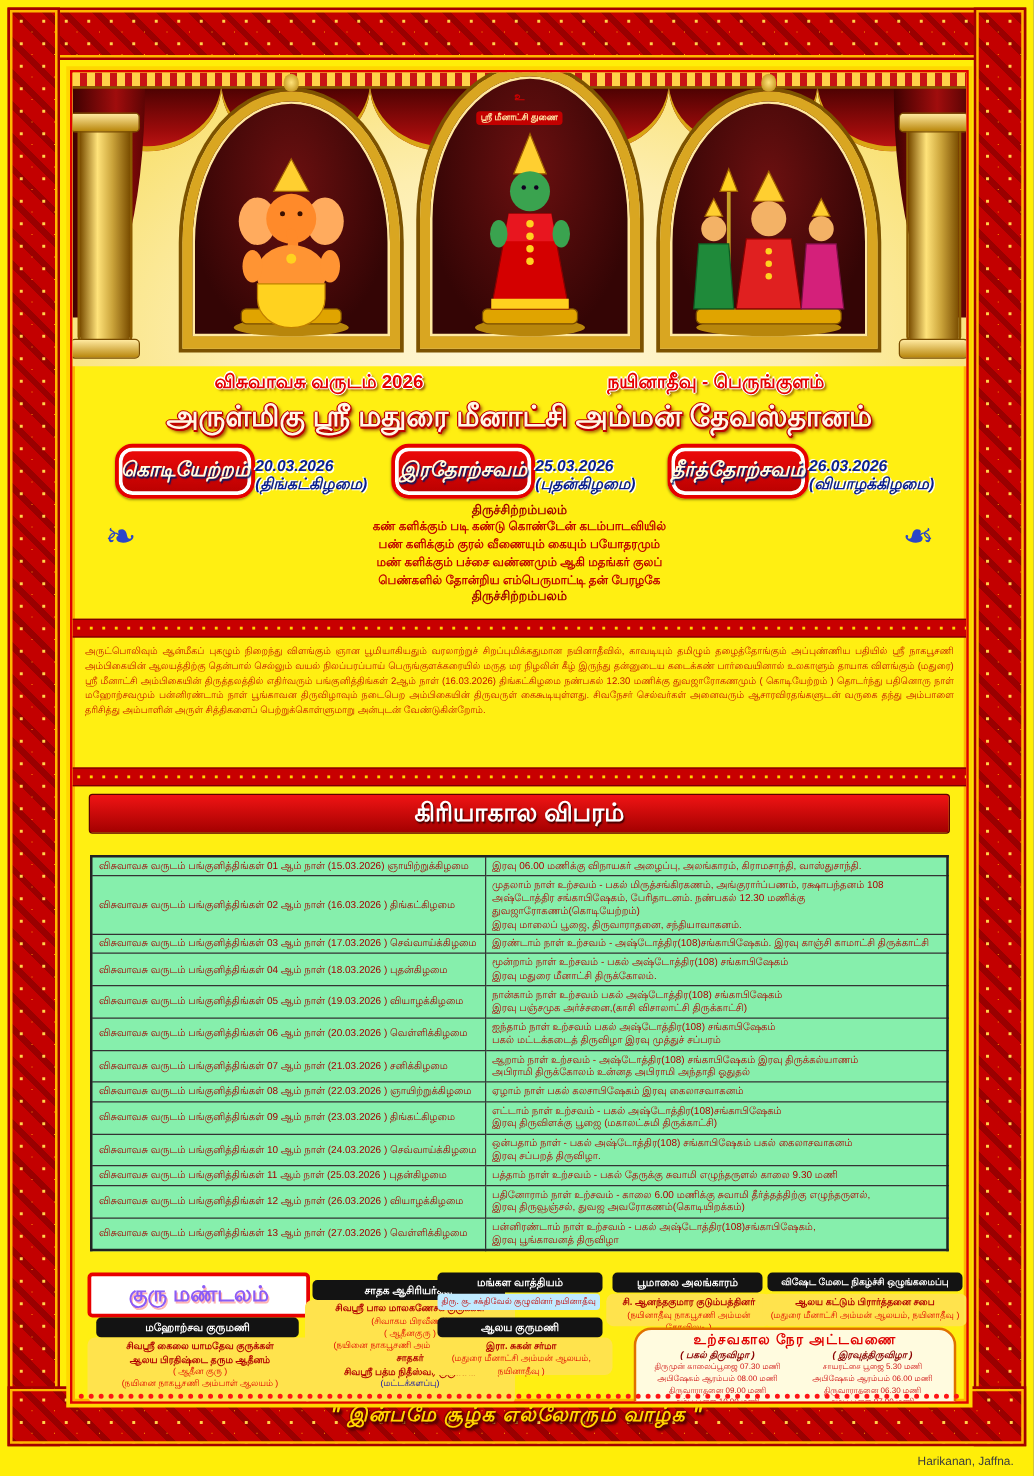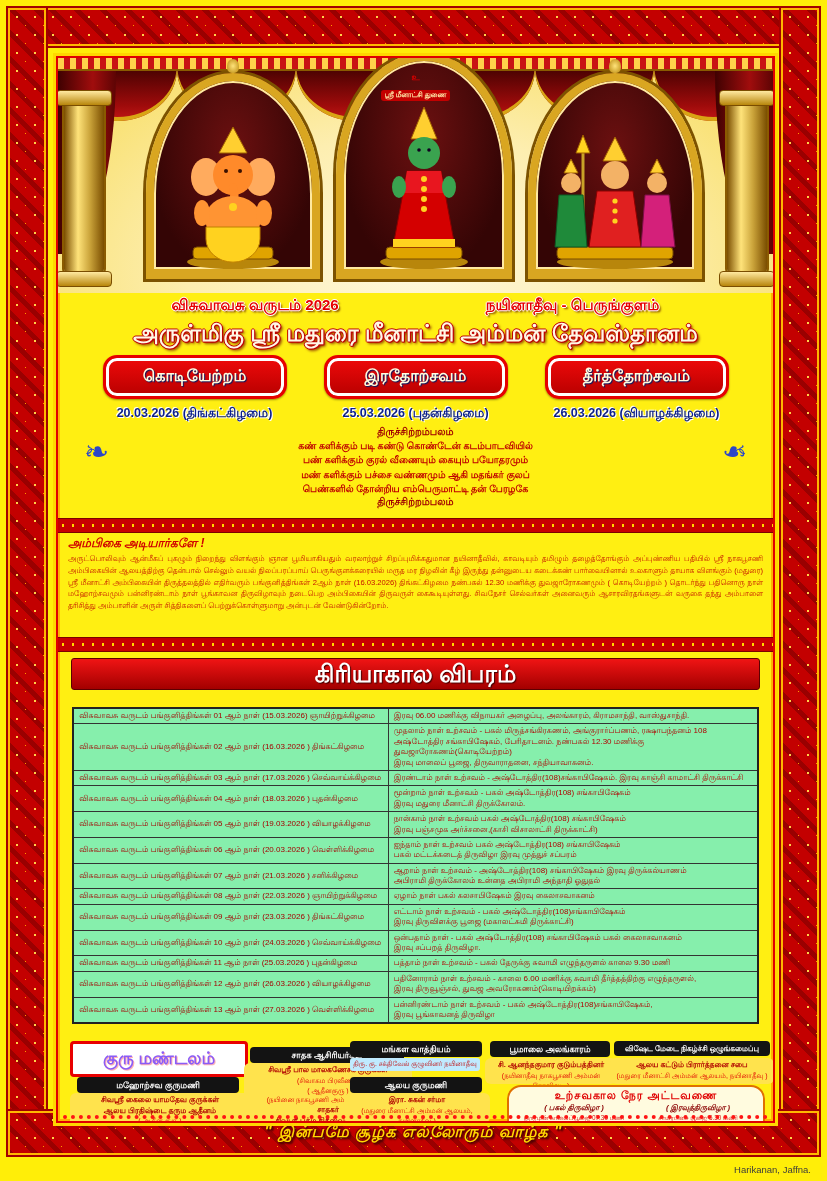--- a/index.html
+++ b/index.html
@@ -55,21 +55,21 @@
   .arch.a1{left:88px;width:158px;height:188px;}
   .arch.a2{left:278px;width:160px;height:208px;}
   .arch.a3{left:470px;width:158px;height:188px;}
   
   .year-row{display:flex;justify-content:space-around;padding:2px 40px 0;height:22px;align-items:center;}
   .year-txt{color:#e60000;font-weight:bold;font-size:15px;
             text-shadow:1px 0 #fff,-1px 0 #fff,0 1px #fff,0 -1px #fff,2px 2px 2px #7a3a00;}
   .main-title{text-align:center;font-size:23px;font-weight:bold;color:#fff8e6;height:32px;line-height:32px;
             text-shadow:1px 0 #c00000,-1px 0 #c00000,0 1px #c00000,0 -1px #c00000,1px 1px 0 #c00000,2px 2px 3px #6d0000;}
   .events-row{display:flex;justify-content:space-around;padding:6px 26px 2px;}
-  .event-col{width:205px;display:flex;flex-direction:column;align-items:center;}
+  .event-col{width:205px;display:flex;flex-direction:row;align-items:center;font-style:italic;}
   .event-btn{width:178px;height:38px;display:flex;align-items:center;justify-content:center;
              background:linear-gradient(#ef0a0a,#b80000);border:3px solid #e60000;border-radius:14px;
              box-shadow:inset 0 0 0 3px #ffffff, 0 1px 2px rgba(0,0,0,.4);}
   .event-btn span{color:#fffce0;font-weight:bold;font-size:16px;text-shadow:1px 1px 1px #001a66;}
   .event-date{margin-top:7px;color:#0b1f8f;font-weight:bold;font-size:12.5px;
               text-shadow:1px 1px 0 #fff,-1px -1px 0 #fff;}
   
   .verse{position:relative;text-align:center;color:#bf0000;padding-top:2px;height:92px;}
   .verse .cap{font-weight:bold;font-size:10px;color:#a00000;}
   .verse .line{font-weight:bold;font-size:9.5px;line-height:1.5;}
@@ -77,21 +77,21 @@
   .flourish.l{left:26px;} .flourish.r{right:26px;transform:scaleX(-1);}
   .orn{height:13px;background-color:#c80000;
        background-image:radial-gradient(circle 2.6px at 50% 50%, #ffd700 45%, transparent 52%);
        background-size:10px 13px;border-top:1px solid #7c0000;border-bottom:1px solid #7c0000;}
   
   .appeal{padding:3px 10px 4px;height:97px;}
   .appeal h3{margin:0;color:#d00000;font-size:12px;font-style:italic;}
   .appeal p{margin:2px 0 0;color:#c41100;font-size:7.6px;line-height:1.55;text-align:justify;}
   
   .table-title{margin:6px auto 5px;width:96%;height:30px;line-height:30px;text-align:center;
-       background:linear-gradient(#f01414,#a30000);color:#fff;font-weight:bold;font-size:24px;
+       background:linear-gradient(#f01414,#a30000);color:#fff;font-weight:bold;font-size:20px;
        border:1px solid #5d0000;border-radius:3px;text-shadow:1px 1px 1px #400;}
   table.sched{width:96%;margin:17px auto;border-collapse:collapse;background:#86efac;border:2px solid #222;}
   table.sched td{border:1px solid #333;font-size:8px;color:#a40000;padding:2px 5px;line-height:1.3;vertical-align:middle;}
   table.sched td.det{color:#b00000;white-space:pre-line;width:54%;}
   
   .bzone{position:relative;height:172px;margin-top:4px;font-size:7px;}
   .pill{position:absolute;background:#131313;color:#fff;font-weight:bold;text-align:center;
         border-radius:4px;padding:2.5px 2px;font-size:8.5px;}
   .ybox{position:absolute;background:#ffe34d;border-radius:6px;color:#c00000;text-align:center;
         padding:2px 3px;line-height:1.4;}
@@ -240,21 +240,20 @@
       <div class="line">கண் களிக்கும் படி கண்டு கொண்டேன் கடம்பாடவியில்</div>
       <div class="line">பண் களிக்கும் குரல் வீணையும் கையும் பயோதரமும்</div>
       <div class="line">மண் களிக்கும் பச்சை வண்ணமும் ஆகி மதங்கர் குலப்</div>
       <div class="line">பெண்களில் தோன்றிய எம்பெருமாட்டி தன் பேரழகே</div>
       <div class="cap">திருச்சிற்றம்பலம்</div>
     </div>
 
     <div class="orn"></div>
 
     <div class="appeal">
-      <h3>அம்பிகை அடியார்களே !</h3>
       <p>அருட்பொலிவும் ஆன்மீகப் புகழும் நிறைந்து விளங்கும் ஞான பூமியாகியதும் வரலாற்றுச் சிறப்புமிக்கதுமான நயினாதீவில், காவடியும் தமிழும் தழைத்தோங்கும் அப்புண்ணிய பதியில் ஸ்ரீ நாகபூசணி அம்பிகையின் ஆலயத்திற்கு தென்பால் செல்லும் வயல் நிலப்பரப்பாய் பெருங்குளக்கரையில் மருத மர நிழலின் கீழ் இருந்து தன்னுடைய கடைக்கண் பார்வையினால் உலகாளும் தாயாக விளங்கும் (மதுரை) ஸ்ரீ மீனாட்சி அம்பிகையின் திருத்தலத்தில் எதிர்வரும் பங்குனித்திங்கள் 2ஆம் நாள் (16.03.2026) திங்கட்கிழமை நண்பகல் 12.30 மணிக்கு துவஜாரோகணமும் ( கொடியேற்றம் ) தொடர்ந்து பதினொரு நாள் மஹோற்சவமும் பன்னிரண்டாம் நாள் பூங்காவன திருவிழாவும் நடைபெற அம்பிகையின் திருவருள் கைகூடியுள்ளது. சிவநேசர் செல்வர்கள் அனைவரும் ஆசாரவிரதங்களுடன் வருகை தந்து அம்பாளை தரிசித்து அம்பாளின் அருள் சித்திகளைப் பெற்றுக்கொள்ளுமாறு அன்புடன் வேண்டுகின்றோம்.</p>
     </div>
 
     <div class="orn"></div>
 
     <div class="table-title">கிரியாகால விபரம்</div>
     <table class="sched">
       <tbody>
         <tr>
             <td>விசுவாவசு வருடம் பங்குனித்திங்கள் 01 ஆம் நாள் (15.03.2026) ஞாயிற்றுக்கிழமை</td>

